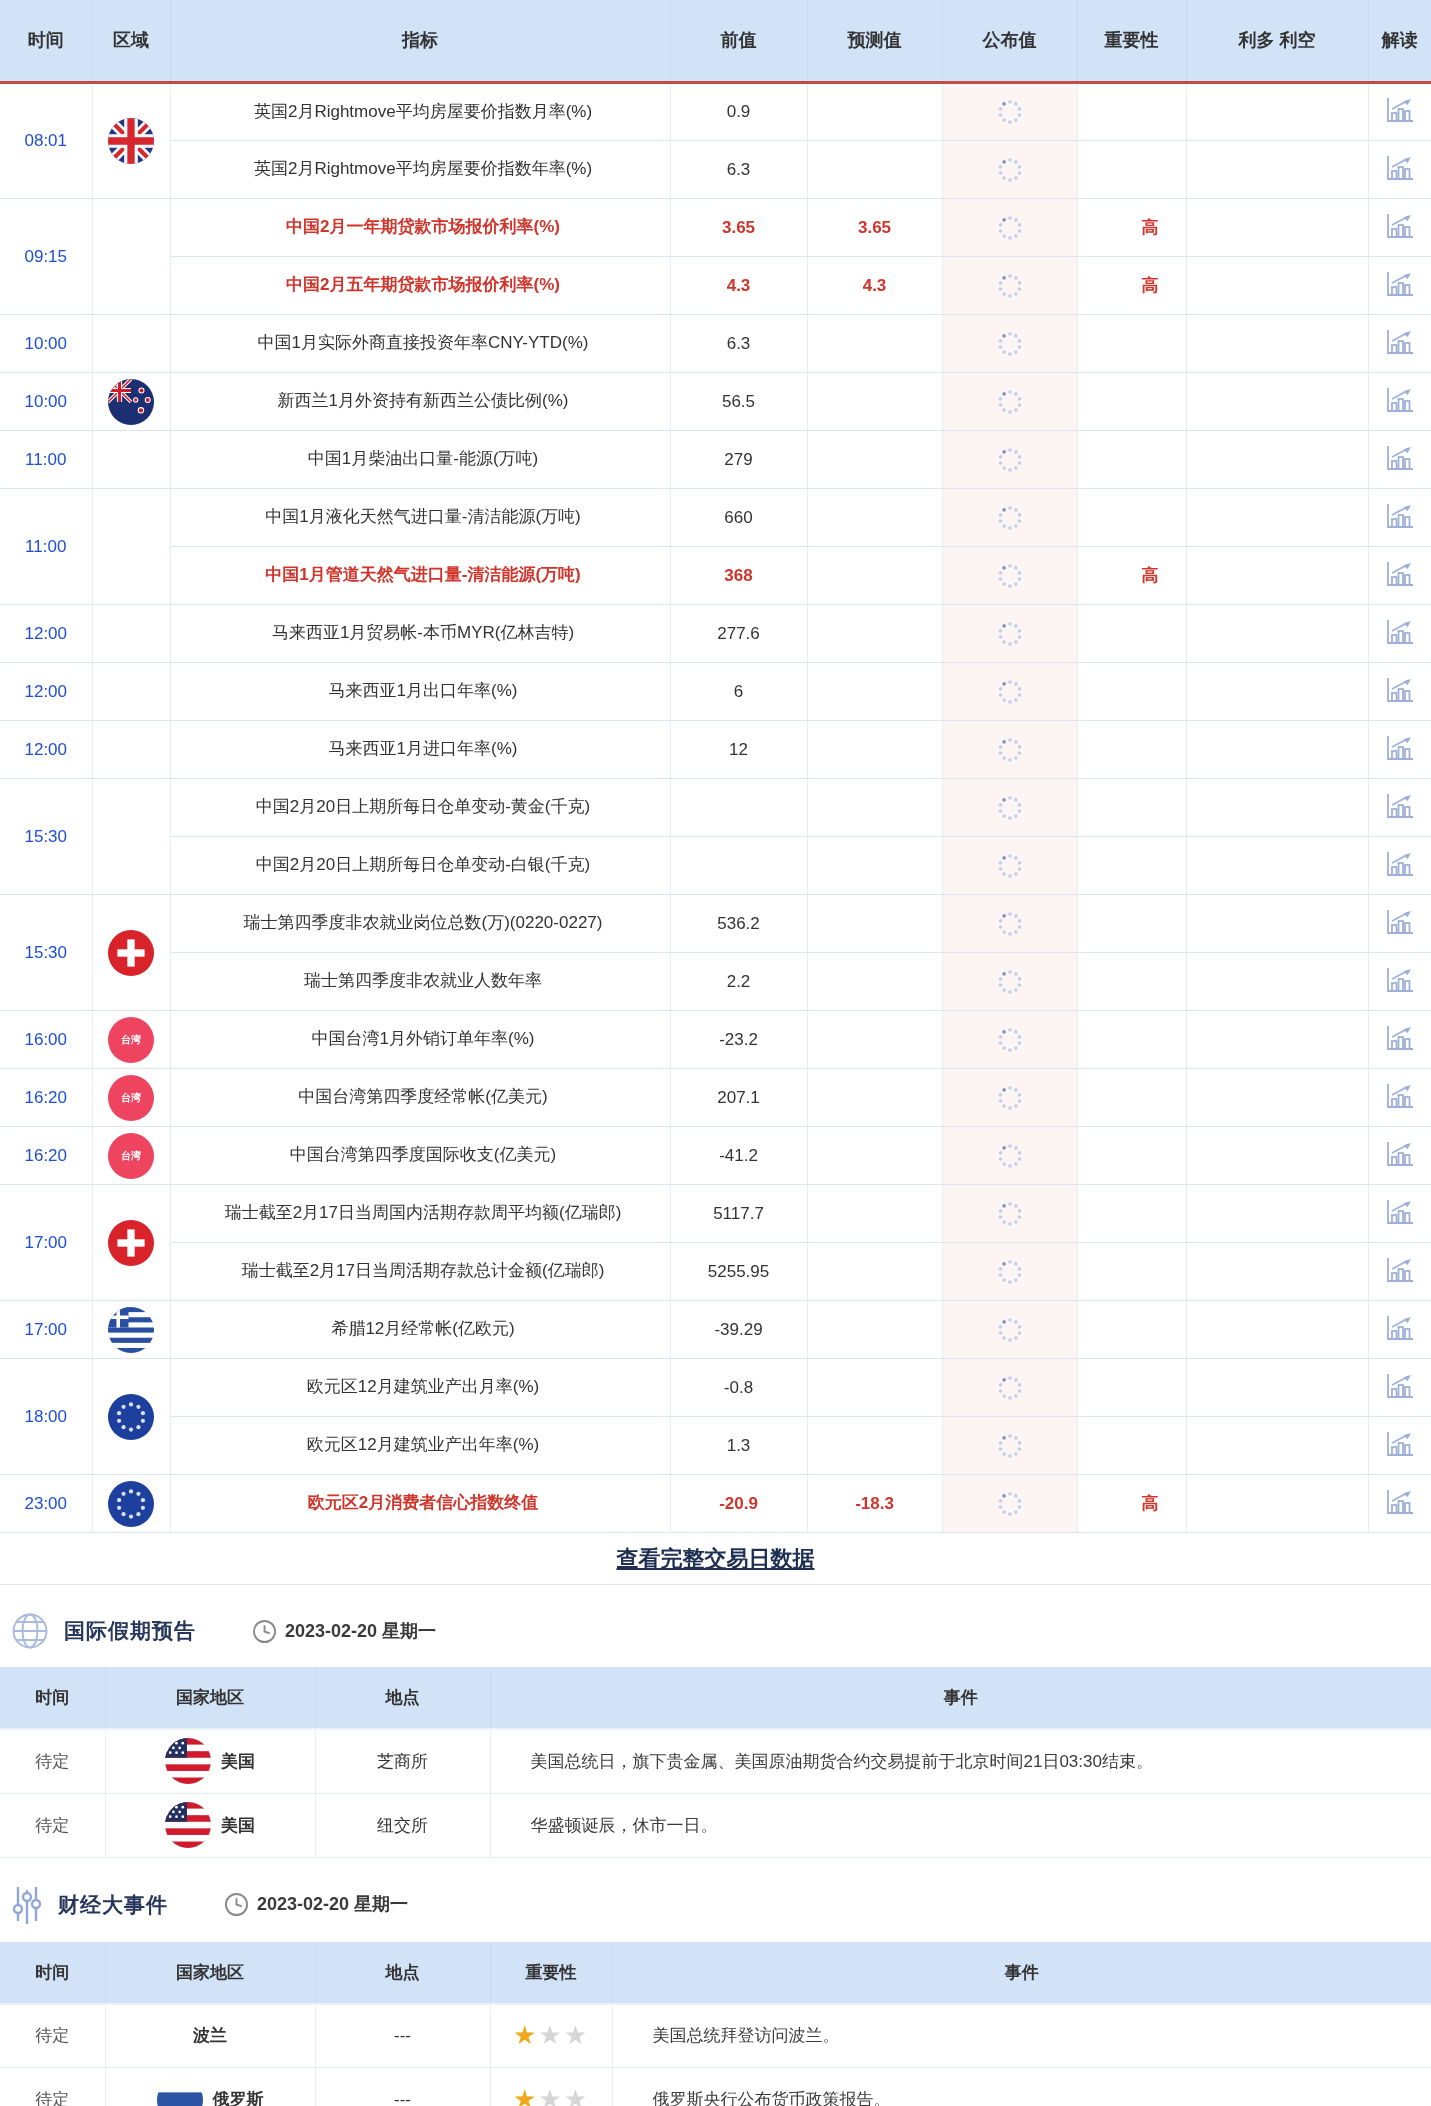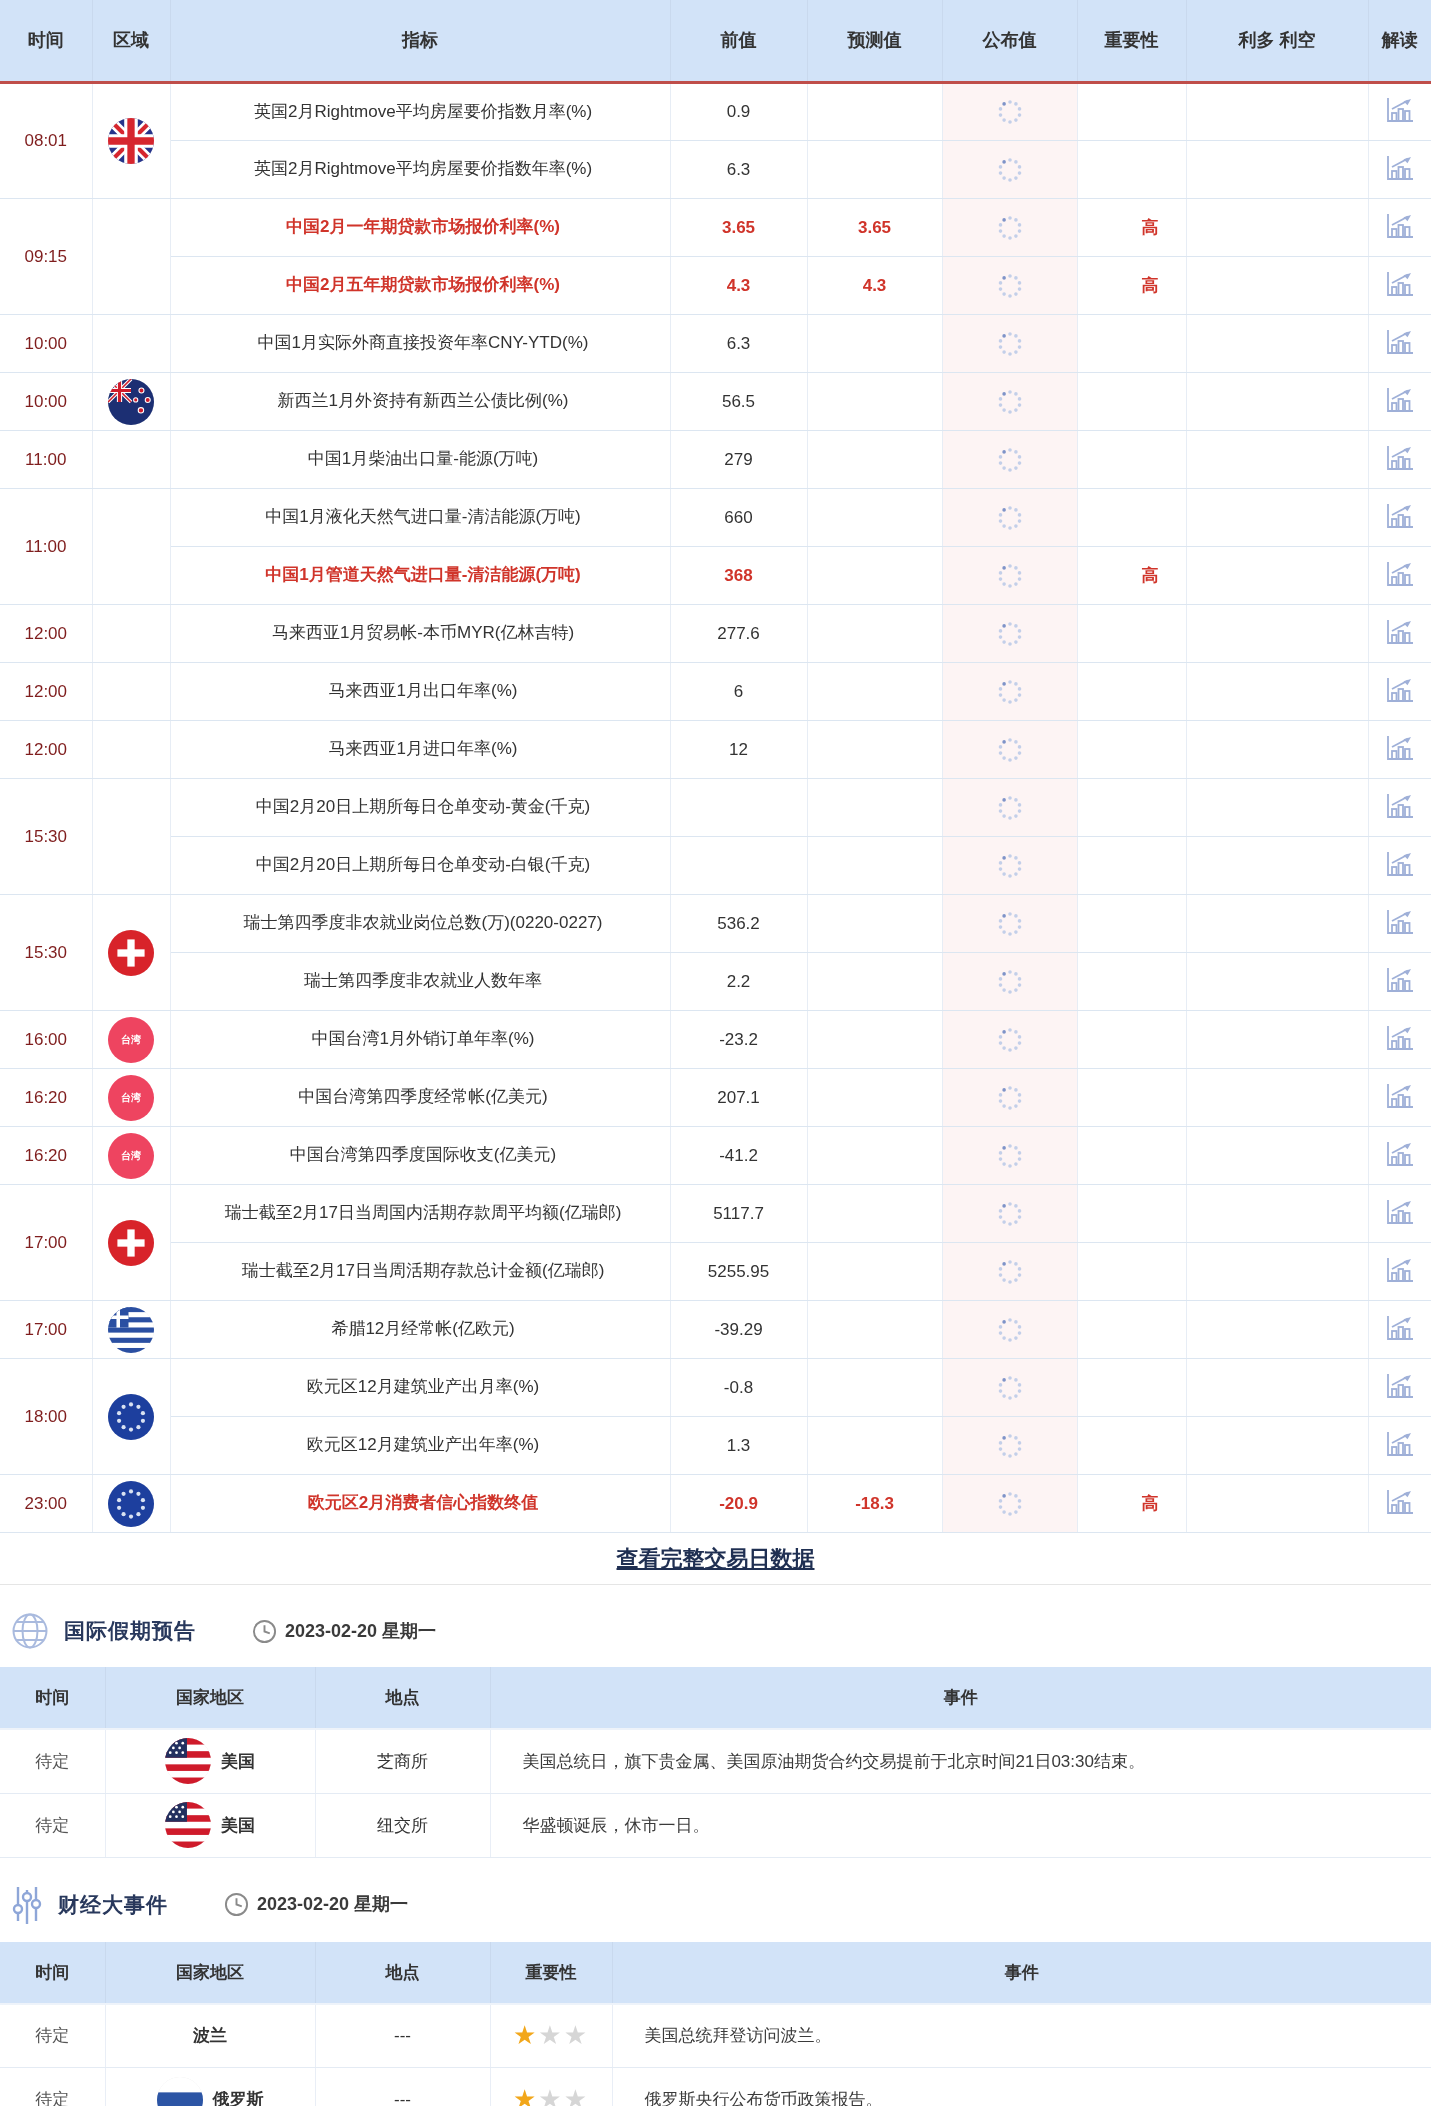--- a/index.html
+++ b/index.html
@@ -26,21 +26,21 @@
   #main-table thead th:last-child { border-right: none; }
   #main-table tbody tr { height: 58px; }
   #main-table tbody td {
     border-bottom: 1px solid #dce6f1;
     border-right: 1px solid #e7edf5;
     font-size: 17px;
     vertical-align: middle;
     text-align: center;
   }
   #main-table tbody td:last-child { border-right: none; }
-  td.td-time { color: #7f1d1d; }
+  td.td-time { color: #1d4ed8; }
   td.td-ind { text-align: left; padding: 16px 12px 16px 18px; line-height: 1.45; }
   td.td-pub { background: #fdf4f4; }
   .hl { color: #d0342a; font-weight: bold; margin-left: 37px; }
   td.td-act { cursor: pointer; }
   .flag {
     display: inline-block; width: 46px; height: 46px; border-radius: 50%;
     overflow: hidden; vertical-align: middle;
     box-shadow: inset 0 0 0 1px rgba(0,0,0,.10);
   }
   .flag svg { display: block; }
@@ -74,21 +74,21 @@
   .sub-table th {
     background: #d2e3f8; height: 62px; font-size: 17px; font-weight: bold; color: #333;
     border-right: 1px solid #c9d9ee; border-bottom: 2px solid #eef3fa;
   }
   .sub-table th:last-child { border-right: none; }
   .sub-table td {
     height: 64px; font-size: 17px; text-align: center; vertical-align: middle;
     border-bottom: 1px solid #e4ebf4; border-right: 1px solid #e9eef6;
   }
   .sub-table td:last-child { border-right: none; }
-  .sub-table td.td-event { text-align: left; padding-left: 32px; color: #3a3a3a; }
+  .sub-table td.td-event { text-align: left; padding-left: 40px; color: #3a3a3a; }
   .td-muted { color: #555; }
   .country-cell { display: flex; align-items: center; justify-content: center; gap: 10px; }
   .cname { font-weight: bold; color: #333; }
   .star { font-size: 26px; color: #f2a71b; letter-spacing: 2px; }
   .star.off { color: #d6d6d6; }
 </style>
 </head>
 <body>
 
 <main>

